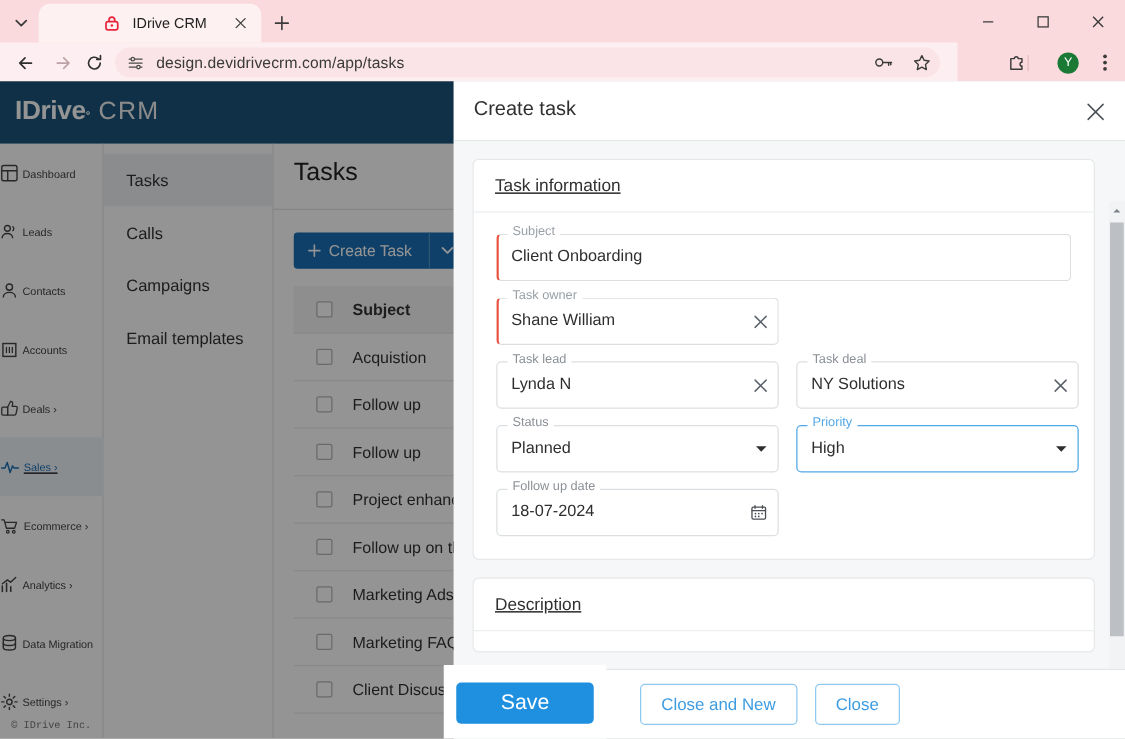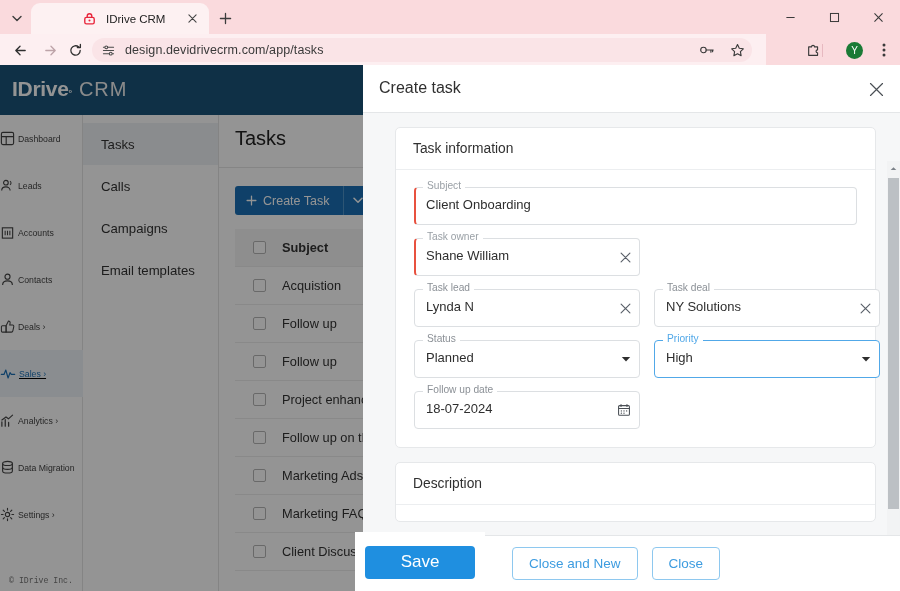--- a/index.html
+++ b/index.html
@@ -82,21 +82,21 @@
 
   
   .overlay { position:absolute; left:0; top:65px; width:900px; height:526px; background:rgba(0,0,0,0.42); }
 
   
   .modal { position:absolute; left:363px; top:65px; width:537px; height:526px; background:#f6f7f8; display:flex; flex-direction:column; }
   .modal-head { height:48px; background:#fff; border-bottom:1px solid #e4e6e8; position:relative; flex:0 0 auto; }
   .modal-head .mh-title { position:absolute; left:16px; top:14px; font-size:16px; color:#303030; }
   .modal-head .mh-close { position:absolute; right:12px; top:12px; width:24px; height:24px;
                           display:flex; align-items:center; justify-content:center; }
-  .modal-body { flex:1 1 auto; position:relative; overflow:hidden; background:#f6f7f8; padding:14px 24px 0 32px; }
+  .modal-body { flex:1 1 auto; position:relative; overflow:hidden; background:#f6f7f8; padding:14px 24px 0 15px;text-decoration:underline; }
 
   .card { background:#fff; border:1px solid #e6e8ea; border-radius:5px; }
   .card-head { height:42px; display:flex; align-items:center; padding-left:17px; font-size:13.8px;
                color:#303030; border-bottom:1px solid #eceef0; }
   .card-body { padding:17px 18px 18px 18px; }
 
   .frow { display:flex; gap:14px; margin-bottom:13px; }
   .frow:last-child { margin-bottom:0; }
 
   .field { position:relative; flex:1 1 0; height:38px; }
@@ -268,51 +268,61 @@
               <circle cx="6.3" cy="5" r="2.5" fill="none" stroke="#444" stroke-width="1.2"></circle>
               <path d="M1.8 13.4c0-2.5 2-4 4.5-4s4.5 1.5 4.5 4" fill="none" stroke="#444" stroke-width="1.2"></path>
               <path d="M10.6 3.3a2.3 2.3 0 0 1 0 4" fill="none" stroke="#444" stroke-width="1.1"></path>
             </svg>
         </span>
         <span class="si-lbl">Leads</span>
       </div>
       <div class="side-item">
         <span class="si-ico">
           <svg class="sv" width="15" height="15" viewBox="0 0 16 16">
+              <circle cx="8" cy="5" r="2.7" fill="none" stroke="#444" stroke-width="1.2"></circle>
+              <path d="M2.8 13.8c0-2.7 2.3-4.3 5.2-4.3s5.2 1.6 5.2 4.3" fill="none" stroke="#444" stroke-width="1.2"></path>
+            </svg>
+        </span>
+        <span class="si-lbl">Contacts</span>
+      </div>
+      <div class="side-item">
+        <span class="si-ico">
+          <svg class="sv" width="15" height="15" viewBox="0 0 16 16">
               <rect x="2.5" y="3" width="11" height="11" fill="none" stroke="#444" stroke-width="1.2"></rect>
               <path d="M5.5 6v5M8 6v5M10.5 6v5" stroke="#444" stroke-width="1.1"></path>
             </svg>
         </span>
         <span class="si-lbl">Accounts</span>
       </div>
       <div class="side-item">
         <span class="si-ico">
           <svg class="sv" width="15" height="15" viewBox="0 0 16 16">
-              <circle cx="8" cy="5" r="2.7" fill="none" stroke="#444" stroke-width="1.2"></circle>
-              <path d="M2.8 13.8c0-2.7 2.3-4.3 5.2-4.3s5.2 1.6 5.2 4.3" fill="none" stroke="#444" stroke-width="1.2"></path>
-            </svg>
-        </span>
-        <span class="si-lbl">Contacts</span>
-      </div>
-      <div class="side-item">
-        <span class="si-ico">
-          <svg class="sv" width="15" height="15" viewBox="0 0 16 16">
               <path d="M4.3 7.2h2.2V14H2.6c-.6 0-1.1-.5-1.1-1.1V8.3c0-.6.5-1.1 1.1-1.1z" fill="none" stroke="#444" stroke-width="1.1"></path>
               <path d="M6.5 7.2L9 2.2c1.2 0 2 .9 1.8 2.1l-.4 2.2h3.1c.8 0 1.4.8 1.2 1.6l-1 4.6c-.1.7-.8 1.3-1.5 1.3H6.5z" fill="none" stroke="#444" stroke-width="1.1"></path>
             </svg>
         </span>
         <span class="si-lbl">Deals ›</span>
       </div>
       <div class="side-item active">
         <span class="si-ico">
           <svg class="sv" width="16" height="16" viewBox="0 0 18 18">
               <path d="M1.5 9.5h3l2-5 2.6 9 2.2-6 1.4 2h3.8" fill="none" stroke="#1a6fb5" stroke-width="1.3" stroke-linecap="round" stroke-linejoin="round"></path>
             </svg>
         </span>
         <span class="si-lbl">Sales ›</span>
+      </div>
+      <div class="side-item">
+        <span class="si-ico">
+          <svg class="sv" width="16" height="16" viewBox="0 0 18 18">
+              <path d="M1.5 3.2h2.2l2.1 7.6h7.3l1.8-5.3H5" fill="none" stroke="#444" stroke-width="1.2" stroke-linecap="round" stroke-linejoin="round"></path>
+              <circle cx="7" cy="14" r="1.2" fill="none" stroke="#444" stroke-width="1.1"></circle>
+              <circle cx="12.4" cy="14" r="1.2" fill="none" stroke="#444" stroke-width="1.1"></circle>
+            </svg>
+        </span>
+        <span class="si-lbl">Ecommerce ›</span>
       </div>
       <div class="side-item">
         <span class="si-ico">
           <svg class="sv" width="15" height="15" viewBox="0 0 16 16">
               <path d="M2 14V9.5M5.6 14V7M9.2 14v-4" stroke="#444" stroke-width="1.3" stroke-linecap="round"></path>
               <path d="M2 7.5l4.4-3.3 2.6 2 4.4-4" fill="none" stroke="#444" stroke-width="1.2" stroke-linecap="round" stroke-linejoin="round"></path>
             </svg>
         </span>
         <span class="si-lbl">Analytics ›</span>
       </div>

